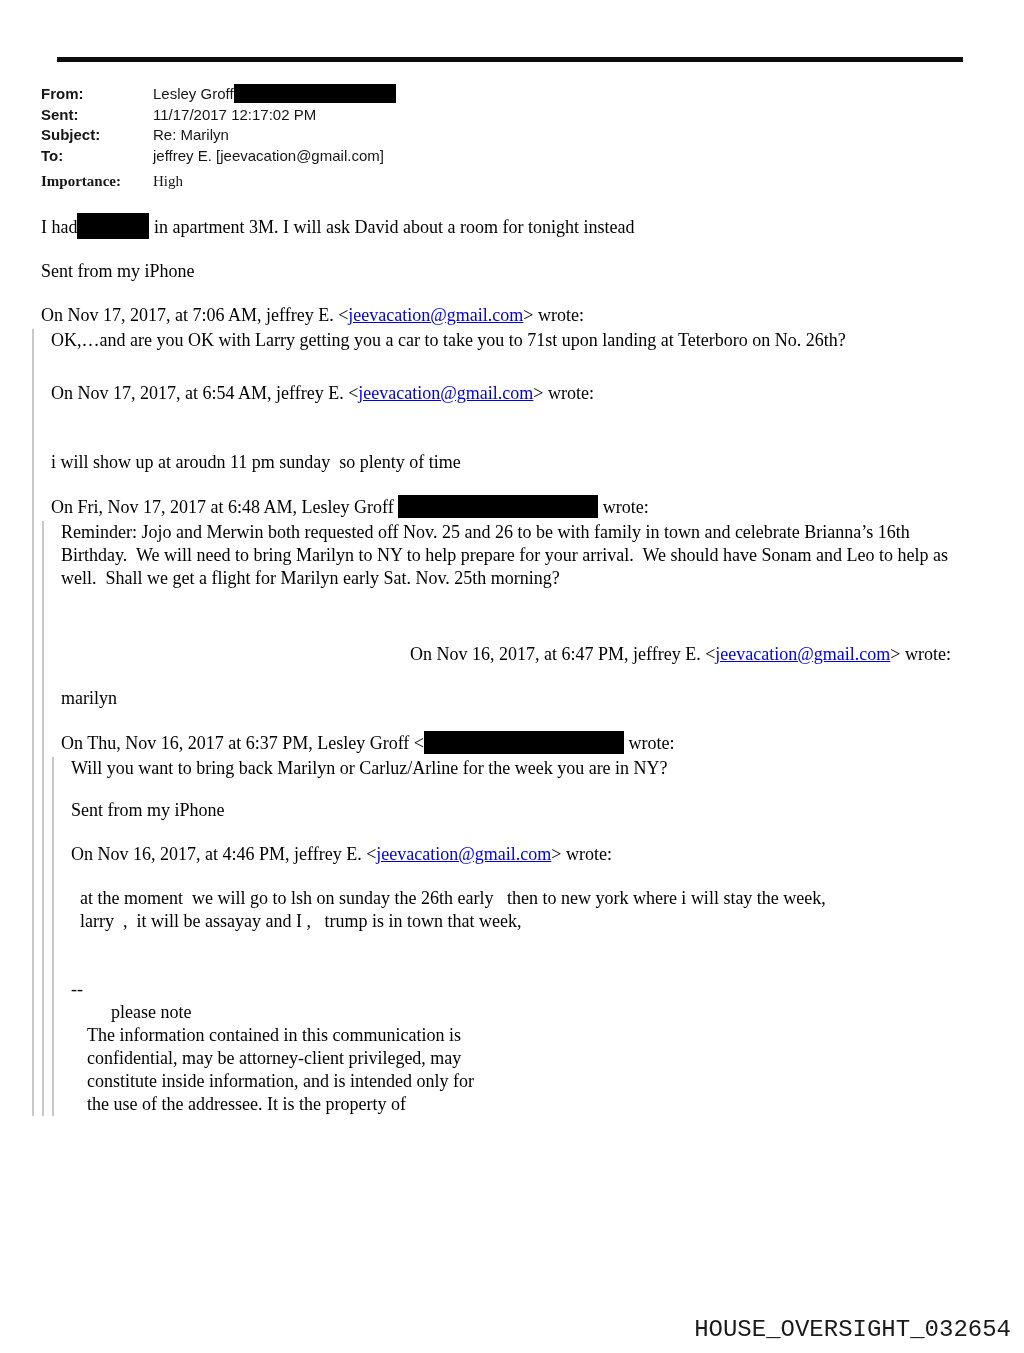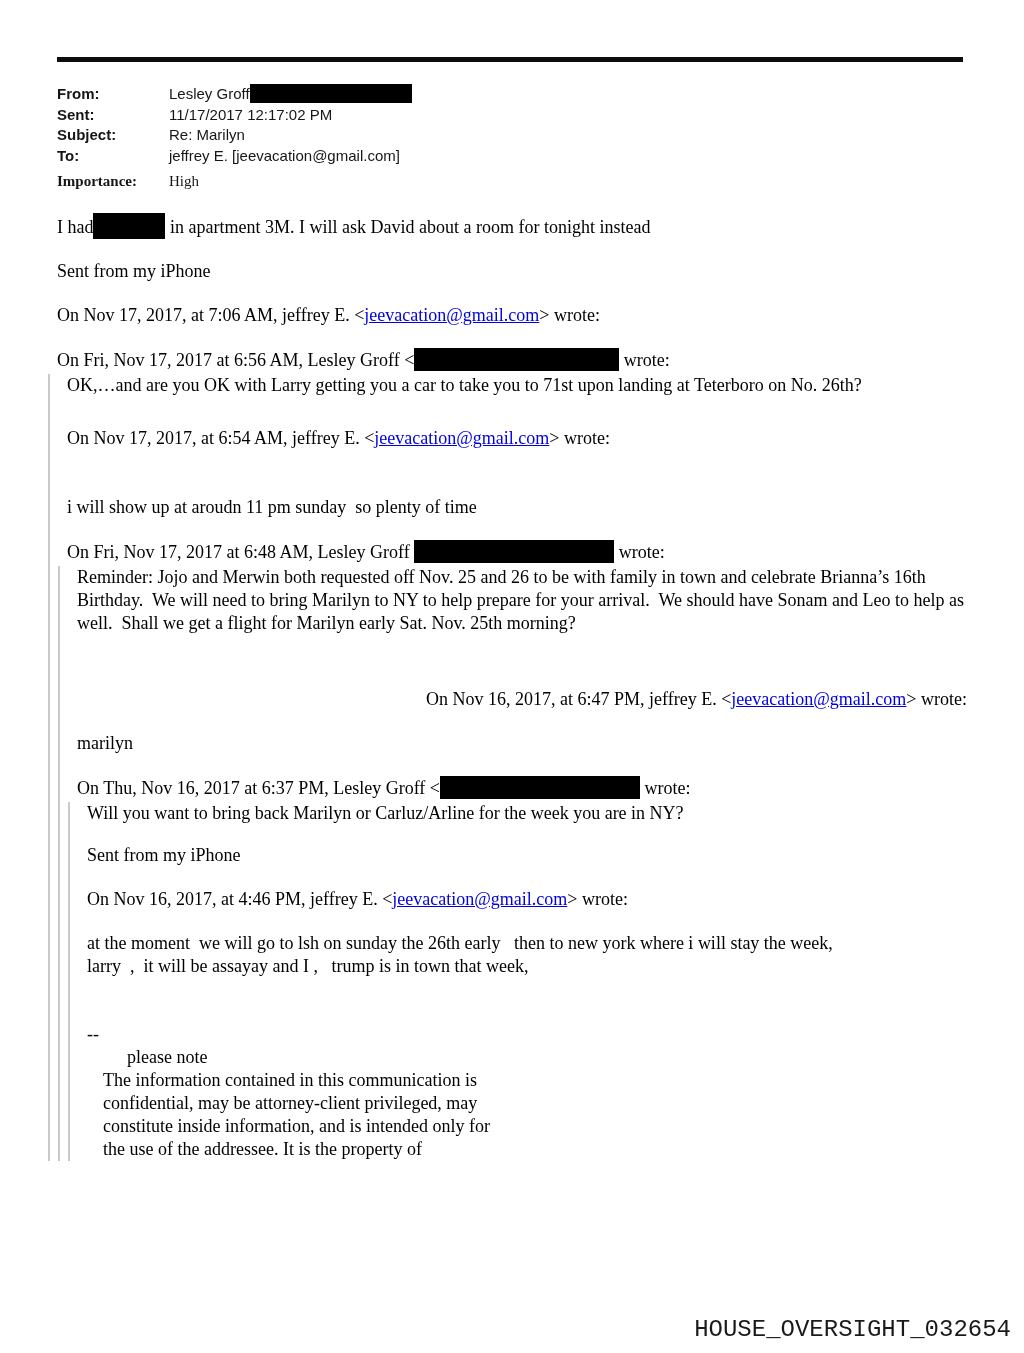--- a/index.html
+++ b/index.html
@@ -2,21 +2,21 @@
 <html><head>
 <meta charset="utf-8">
 <style>
   html,body { margin:0; padding:0; background:#ffffff; }
   .page {
     position:relative; width:1024px; height:1353px; background:#ffffff;
     font-family:"Liberation Serif", serif; color:#000;
     overflow:hidden;
   }
   .top-rule { position:absolute; left:57px; top:57px; width:906px; height:5px; background:#0d0d0d; }
-  .content { position:absolute; left:57px; top:84px; width:910px; }
+  .content { position:absolute; left:41px; top:84px; width:910px; }
 
   
   .hdr { font-family:"Liberation Sans", sans-serif; font-size:15px; line-height:20.5px; color:#161616; }
   .hdr-row { display:flex; }
   .hdr-label { width:112px; font-weight:bold; flex:0 0 auto; }
   .hdr-value { white-space:pre-wrap; }
   .importance-row { margin-top:5px;font-family:Liberation Serif, serif; }
 
   
   p.para { margin:21px 0 0 0; font-size:18px; line-height:23px; white-space:pre-wrap; }
@@ -38,21 +38,21 @@
   .redact { display:inline-block; background:#000; }
   .redact-hdr { width:162px; height:19px; vertical-align:-4px; }
   .redact-opening { width:72px; height:26px; vertical-align:-6px; }
   .redact-apt { width:55px; height:30px; vertical-align:-8px; }
   .redact-attr { width:205px; height:23px; vertical-align:-5px; }
   .redact-attr-sm { width:200px; height:23px; vertical-align:-5px; }
 
   .note-first { display:block; text-indent:40px; }
   .disc-line { display:block;margin-left:16px; }
   .disclaimer { max-width:438px; }
-  .block-line { display:block; }
+  .block-line { display:block;margin-left:9px; }
 
   .bates {
     position:absolute; right:13px; top:1316px;
     font-family:Liberation Mono, monospace; font-size:24px; color:#1a1a1a;
   }
 </style>
 </head>
 <body>
 
 <div class="page">
@@ -83,21 +83,20 @@
       </div>
     </div>
 
     <p class="para"><span>I had</span><span class="redact redact-opening"></span><span> in apartment 3M. I will ask David about a room for tonight instead</span></p>
 
     <p class="para">Sent from my iPhone</p>
 
     <p class="para"><span>On Nov 17, 2017, at 7:06 AM, jeffrey E. &lt;</span><a class="email">jeevacation@gmail.com</a><span>&gt; wrote:</span></p>
 
 
-    <p class="para"><span>On Fri, Nov 17, 2017 at 6:56 AM, Lesley Groff &lt;</span><span class="redact redact-attr"></span><span> wrote:</span></p>
 
     <blockquote class="q">
       <p class="para mt0">OK,…and are you OK with Larry getting you a car to take you to 71st upon landing at Teterboro on No. 26th?</p>
 
       <p class="para mt30"><span>On Nov 17, 2017, at 6:54 AM, jeffrey E. &lt;</span><a class="email">jeevacation@gmail.com</a><span>&gt; wrote:</span></p>
 
       <p class="para mt46">i will show up at aroudn 11 pm sunday  so plenty of time</p>
 
       <p class="para"><span>On Fri, Nov 17, 2017 at 6:48 AM, Lesley Groff </span><span class="redact redact-attr-sm"></span><span> wrote:</span></p>
 

